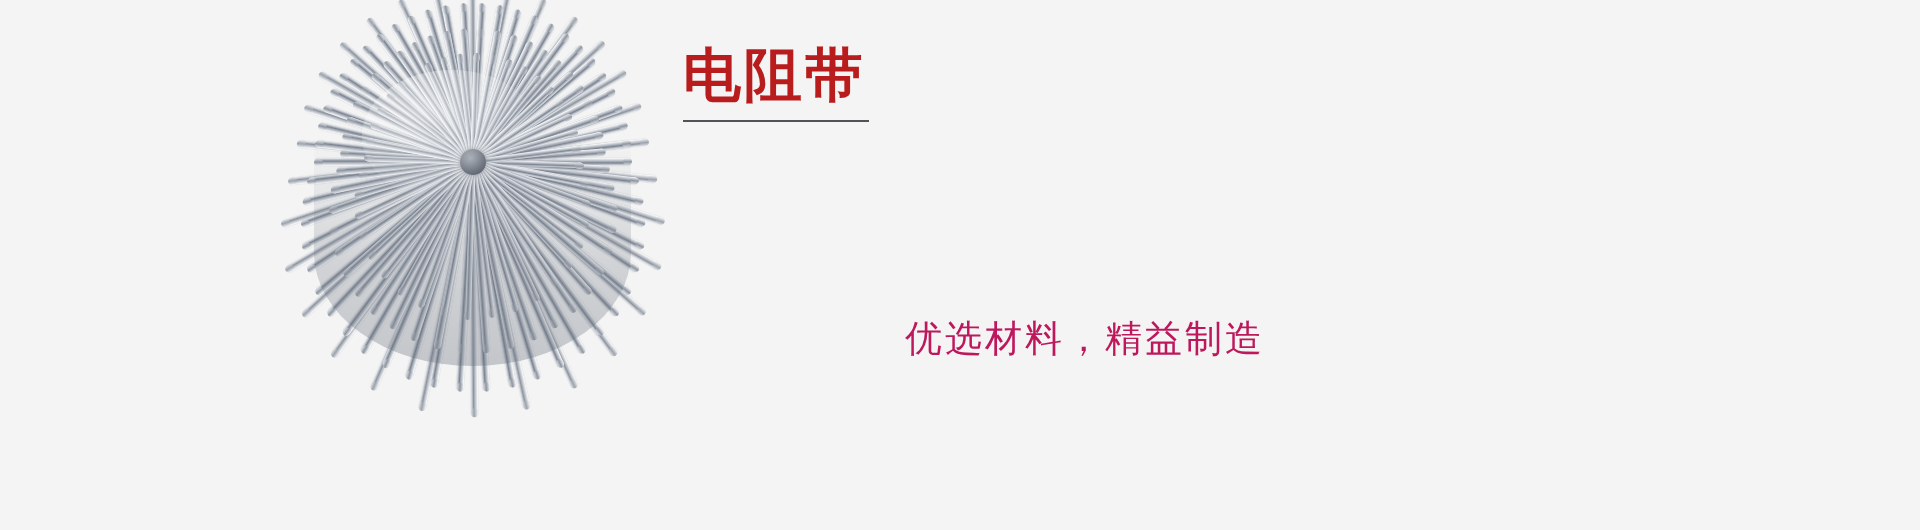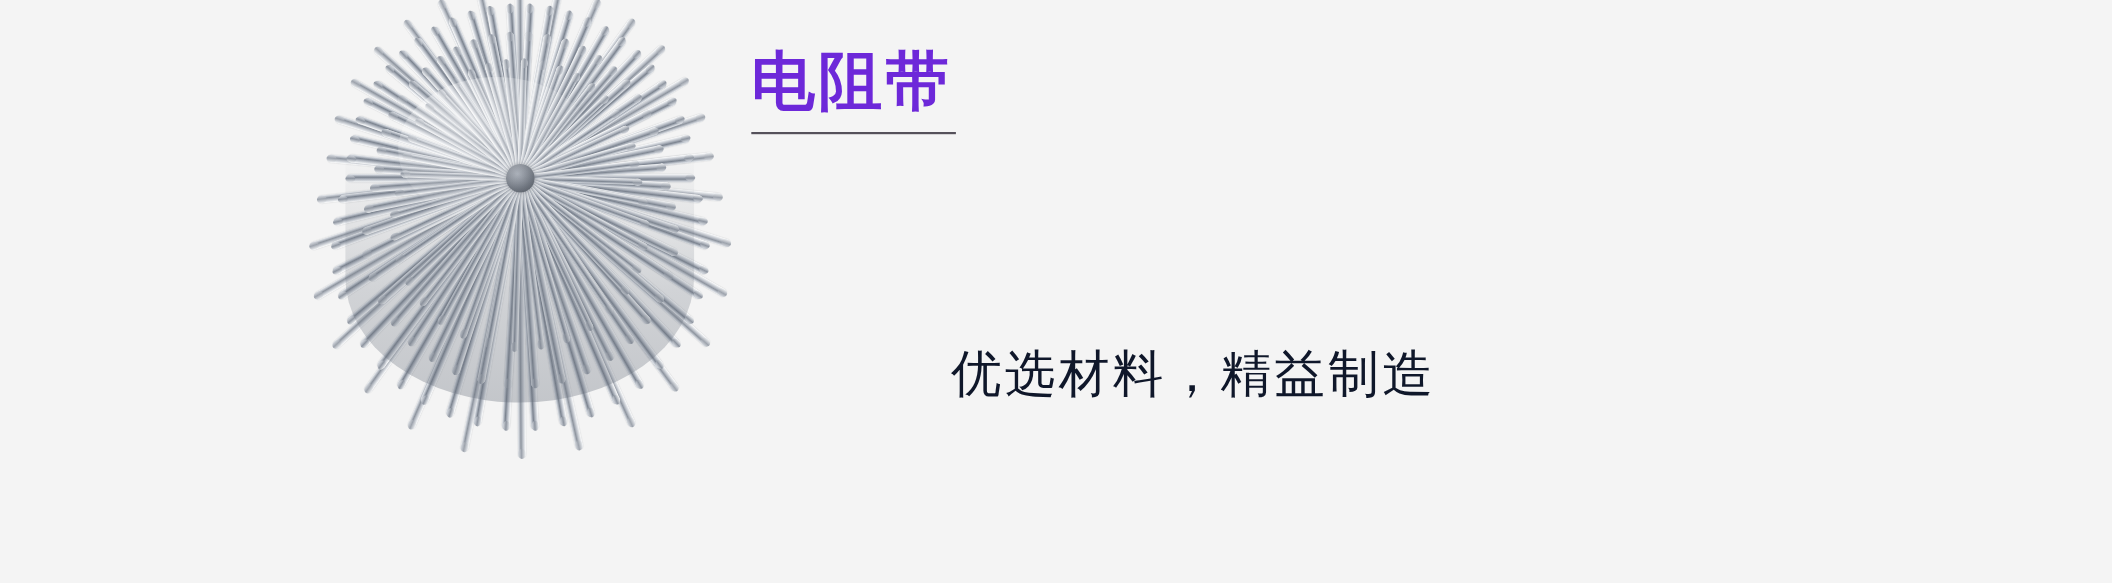--- a/index.html
+++ b/index.html
@@ -106,21 +106,21 @@
 
   .title-block {
     position: absolute;
     left: 0;
     top: 46px;
   }
   .main-title {
     font-size: 58px;
     line-height: 1.0;
     font-weight: bold;
-    color: #6d28d9;
+    color: #b91c1c;
     letter-spacing: 3px;
     margin: 0;
     white-space: nowrap;
   }
   .sub-title {
     margin: 14px 0 0 2px;
     font-size: 17px;
     font-weight: bold;
     color: #1877c8;
     letter-spacing: 1.6px;
@@ -149,23 +149,23 @@
   }
 
   .tagline-block {
     position: absolute;
     left: 92px;
     top: 316px;
     width: 620px;
     text-align: center;
   }
   .tagline-cn {
-    font-size: 46px;
+    font-size: 37px;
     line-height: 46px;
-    color: #0f172a;
+    color: #be185d;
     letter-spacing: 3px;
     font-family: "Liberation Sans", "DejaVu Sans", sans-serif;
     white-space: nowrap;
   }
   .tagline-en {
     margin-top: 2px;
     font-size: 11px;
     line-height: 15px;
     color: #7b7878;
     letter-spacing: 1.2px;

